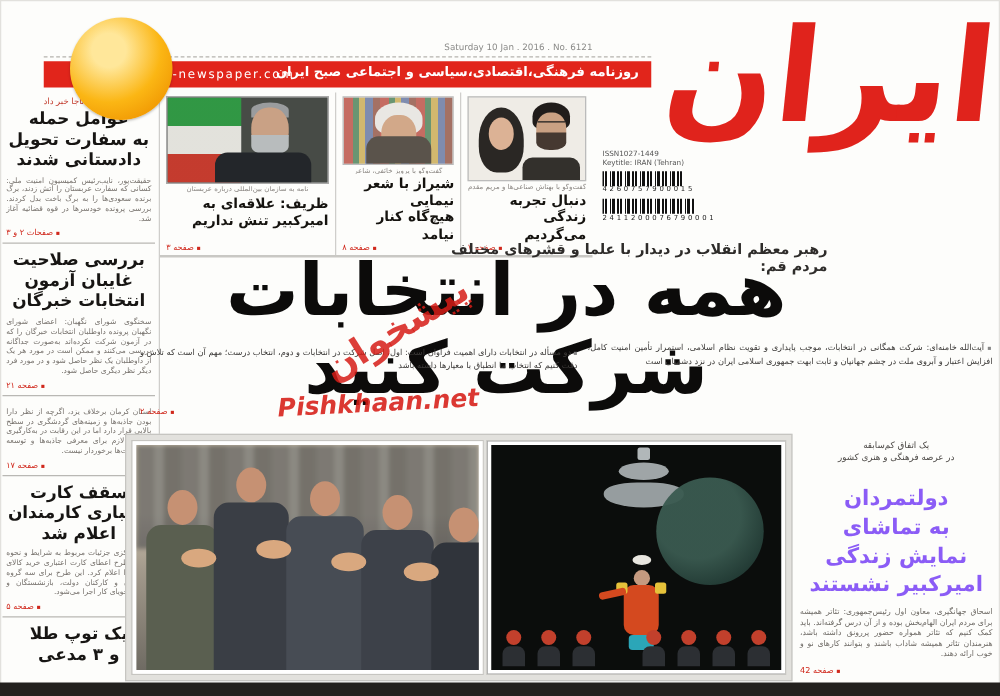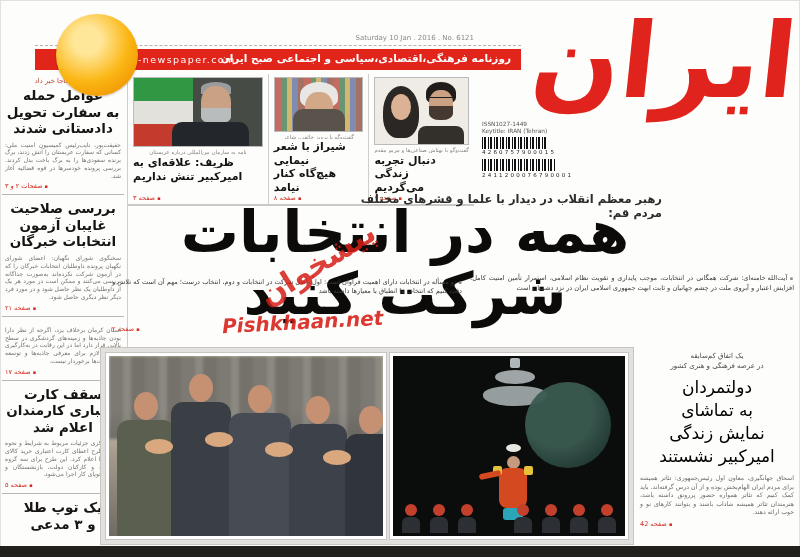--- a/index.html
+++ b/index.html
@@ -36,21 +36,21 @@
   .pagemark { display:block; text-align:left; color:#d0281c; font-size:6.5px; margin-top:3px; }
   .pagemark .pm-ic { color:#d0281c; font-size:5px; }
 
   
   .strip { position:absolute; top:74px; left:128px; width:346px; height:132px; display:flex; border-bottom:2px solid #c9c8c4; }
   .strip-box { flex:1; padding:3px 5px 2px; display:flex; flex-direction:column; }
   .strip-box + .strip-box { border-right:1px solid #cfcecb; }
   .strip-box.wide { flex:1.45; }
   .sp-photo { height:70px; border:1px solid #bbb; position:relative; overflow:hidden; }
   .sp-cap { font-size:5.6px; color:#8a8682; text-align:center; margin-top:2px; white-space:nowrap; overflow:hidden; }
-  .sp-head { font-size:11px; font-weight:bold; color:#15130f; text-align:left; line-height:13.5px; white-space:pre-line; margin-top:1px; }
+  .sp-head { font-size:11px; font-weight:bold; color:#15130f; text-align:right; line-height:13.5px; white-space:pre-line; margin-top:1px; }
   .sp-foot { margin-top:auto; }
 
   
   .ph-guests { background:#efece6; }
   .g-scarf { position:absolute; left:8px; top:8px; width:36px; height:52px; border-radius:50% 50% 40% 40%; background:#2a2724; }
   .g-face1 { position:absolute; left:16px; top:16px; width:20px; height:26px; border-radius:50%; background:#dcb295; }
   .g-hair { position:absolute; right:12px; top:4px; width:30px; height:22px; border-radius:50% 50% 30% 30%; background:#201c1a; }
   .g-face2 { position:absolute; right:15px; top:12px; width:24px; height:28px; border-radius:45%; background:#caa183; }
   .g-beard { position:absolute; right:15px; top:28px; width:24px; height:14px; border-radius:0 0 45% 45%; background:#463931; }
   .g-glass { position:absolute; right:16px; top:19px; width:22px; height:6px; border-top:1.5px solid #1c1c1c; }
@@ -112,21 +112,21 @@
   .perf-arm { position:absolute; top:16px; left:-16px; width:22px; height:6px; background:#d4491f; border-radius:3px; transform:rotate(-12deg); }
   .perf-legs { position:absolute; bottom:0; left:8px; width:20px; height:12px; background:#2ba6b8; border-radius:3px; }
   .kneelers { position:absolute; bottom:2px; left:0; right:0; display:flex; justify-content:space-around; padding:0 4px; }
   .kneel { width:20px; height:30px; position:relative; }
   .kneel .kh { width:12px; height:12px; border-radius:50%; background:#c2402c; margin:0 auto; }
   .kneel .kb { width:18px; height:16px; background:#2c2f33; border-radius:6px 6px 0 0; margin:1px auto 0; }
 
   
   .bottom-article { position:absolute; top:352px; left:640px; width:154px; text-align:center; }
   .ba-kicker { font-size:7px; color:#4a4744; line-height:9.5px; white-space:pre-line; }
-  .ba-head { margin-top:5px; font-size:17px; font-weight:normal; color:#000000; line-height:23px; white-space:pre-line; }
+  .ba-head { margin-top:17px; font-size:17px; font-weight:bold; color:#8b5cf6; line-height:23px; white-space:pre-line; }
   .ba-body { margin-top:6px; font-size:6.2px; color:#6d6964; line-height:8.6px; text-align:justify; }
 
   .footbar { position:absolute; left:0; right:0; bottom:0; height:11px; background:#23211e; }
 </style>
 </head>
 <body>
 
 <div class="page">
 
   <div class="masthead">ایران</div>

